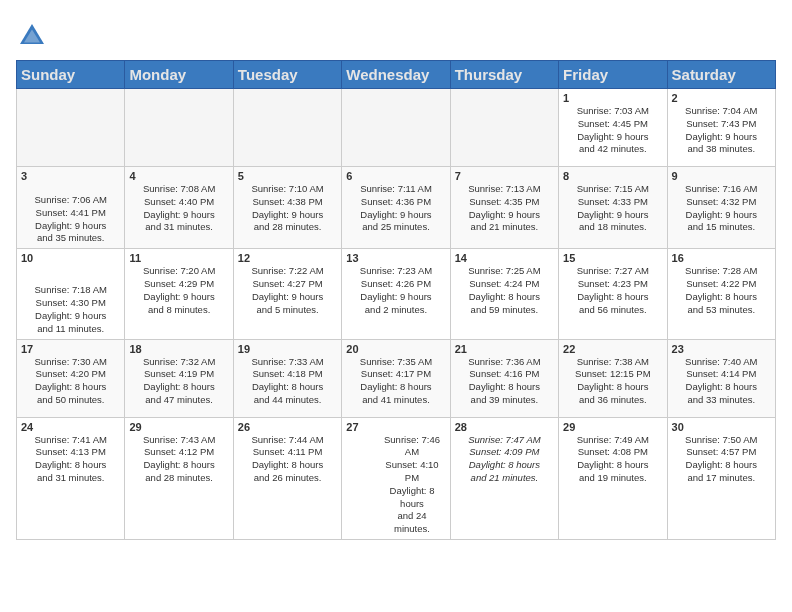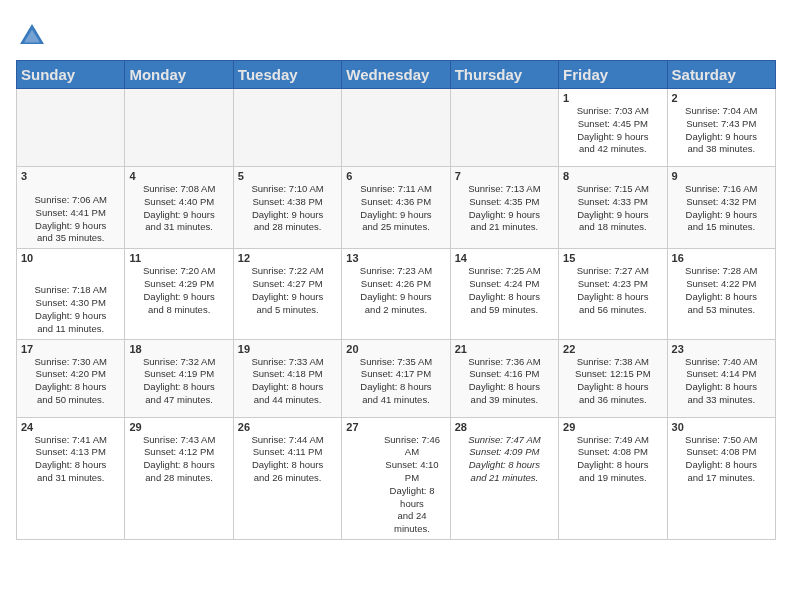--- a/index.html
+++ b/index.html
@@ -350,20 +350,20 @@
           <td>
             <span class="day-number">29</span>
             <div class="day-info" style="white-space: pre-line;">Sunrise: 7:49 AM
 Sunset: 4:08 PM
 Daylight: 8 hours
 and 19 minutes.</div>
           </td>
           <td>
             <span class="day-number">30</span>
             <div class="day-info" style="white-space: pre-line;">Sunrise: 7:50 AM
-Sunset: 4:08 PM
+Sunset: 4:57 PM
 Daylight: 8 hours
 and 17 minutes.</div>
           </td>
         </tr>
       </tbody>
   </table>
 </div>
 
 </body></html>

